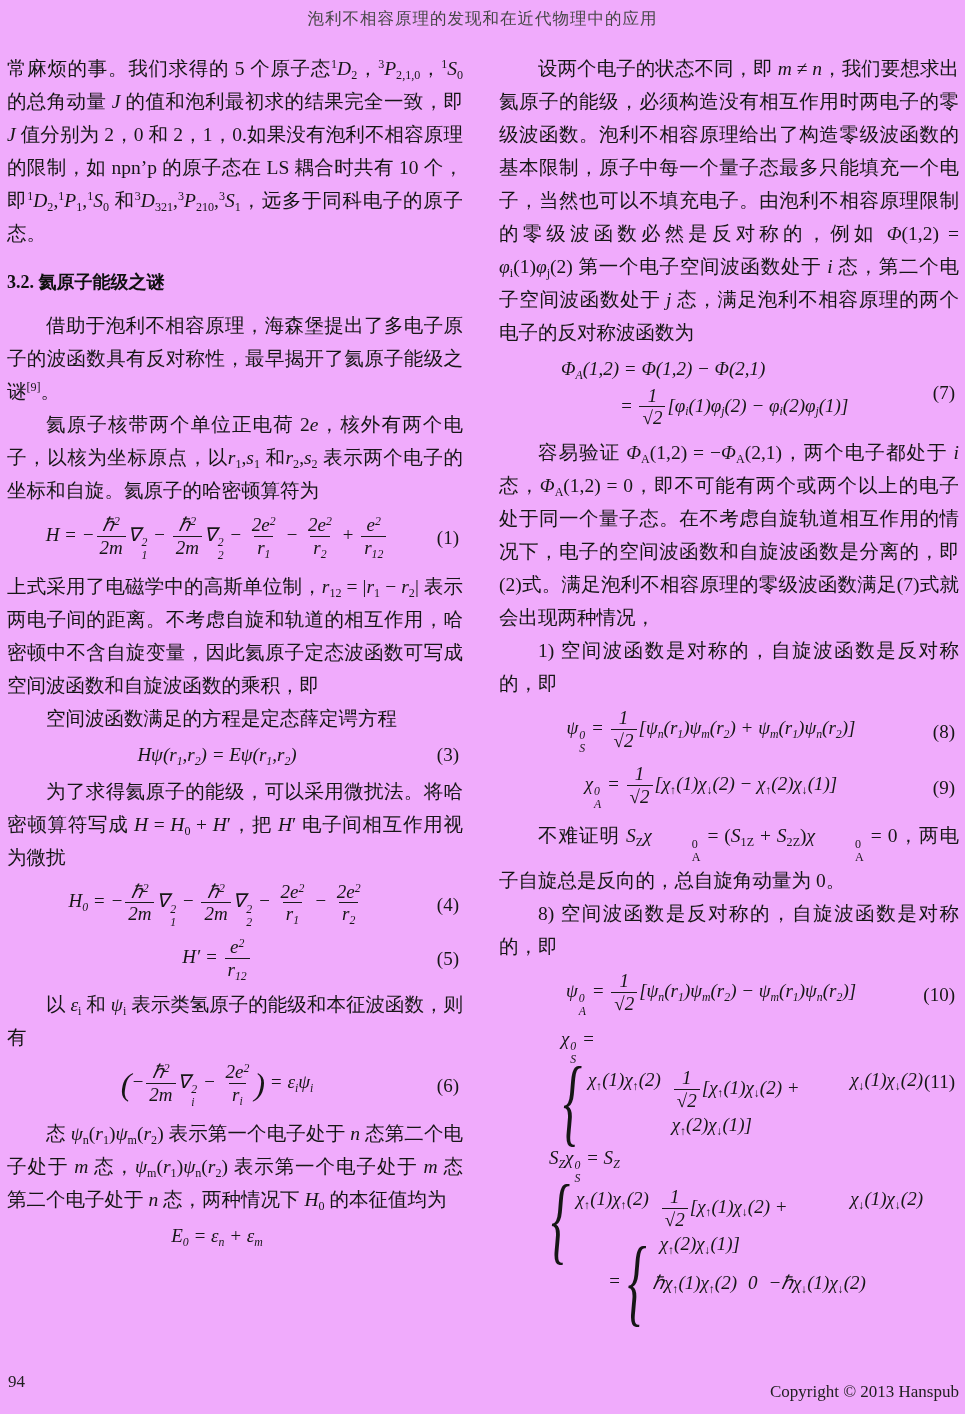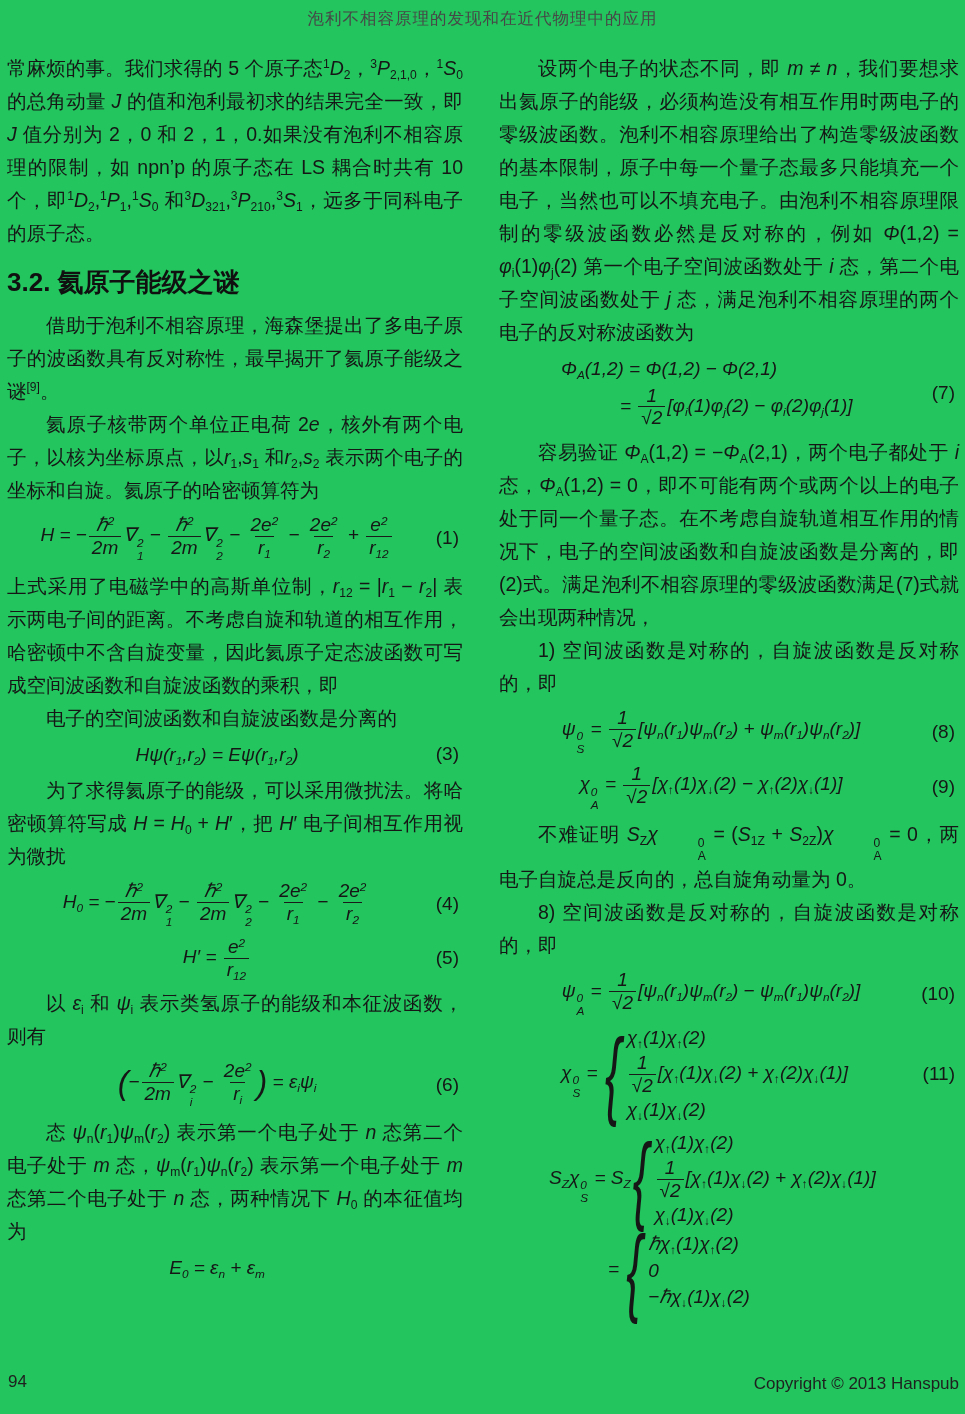--- a/index.html
+++ b/index.html
@@ -1,25 +1,25 @@
 <!DOCTYPE html>
 <html><head>
 <meta charset="utf-8">
 <style>
   html,body{margin:0;padding:0;background:#ffffff;}
-  .page{position:relative;width:965px;height:1414px;background:#22c55e;overflow:hidden;
-        font-family:Liberation Sans, sans-serif;color:#161616;}
+  .page{position:relative;width:965px;height:1414px;background:#f0abfc;overflow:hidden;
+        font-family:Liberation Serif, serif;color:#161616;}
   .pg-header{position:absolute;top:8px;left:0;width:100%;text-align:center;
         font-size:16.5px;color:#474747;letter-spacing:1px;}
   .col{position:absolute;top:52px;font-size:19.5px;line-height:33px;}
   .col-left{left:7px;width:456px;}
   .col-right{left:499px;width:460px;}
   .col p{margin:0;text-align:justify;}
   .ind{text-indent:2em;}
-  h3.sec{font-size:26px;font-weight:700;margin:16px 0 10px 0;color:#101010;}
+  h3.sec{font-size:18px;font-weight:700;margin:16px 0 10px 0;color:#101010;}
   .mi{font-style:italic;}
   
   .eq-row{position:relative;text-align:center;margin:7px 0;padding:0 36px 0 0;
           font-style:italic;font-size:19px;line-height:1.35;}
   .eq-left{text-align:left;}
   .eq-row.pl1{padding-left:62px;}
   .eq-row.pl2{padding-left:50px;}
   .eq-no{position:absolute;right:4px;top:50%;transform:translateY(-50%);
          font-style:normal;font-size:19px;}
   .eq-line{display:block;margin:3px 0;}
@@ -29,26 +29,26 @@
   .fnum{display:block;padding:0 3px;}
   .fden{display:block;padding:0 3px;border-top:1.4px solid #1a1a1a;}
   .msup{font-size:0.62em;vertical-align:0.55em;line-height:0;}
   .msub{font-size:0.62em;vertical-align:-0.3em;line-height:0;}
   .supsub{display:inline-flex;flex-direction:column;align-items:flex-start;
           font-size:0.62em;vertical-align:-0.45em;line-height:1.1;margin:0 1px;}
   .sst,.ssb{display:block;}
   .cases{display:inline-flex;align-items:center;vertical-align:middle;text-align:left;}
   .cbrace{display:inline-block;font-size:2.5em;font-weight:300;line-height:1;
           transform:scaleY(2.05);transform-origin:center;margin:0 6px 0 2px;}
-  .ccol{display:inline-flex;flex-direction:column;gap:1px;}
+  .ccol{display:inline-flex;flex-direction:row;gap:11px;}
   .cline{display:block;}
   .bigp{font-size:1.7em;line-height:0;vertical-align:middle;}
   .pg-footer{position:absolute;bottom:8px;left:0;width:100%;font-size:17px;color:#1f1f1f;}
   .pg-num{position:absolute;left:8px;bottom:14px;}
-  .pg-copy{position:absolute;right:6px;bottom:12px;}
+  .pg-copy{position:absolute;right:6px;bottom:4px;}
 </style>
 </head>
 <body>
 
 <div class="page">
 
   <div class="pg-header">泡利不相容原理的发现和在近代物理中的应用</div>
 
   <div class="col col-left">
     <p>常麻烦的事。我们求得的 5 个原子态<span class="msup">1</span><span class="mi">D</span><span class="msub">2</span>，<span class="msup">3</span><span class="mi">P</span><span class="msub">2,1,0</span>，<span class="msup">1</span><span class="mi">S</span><span class="msub">0</span> 的总角动量 <span class="mi">J</span> 的值和泡利最初求的结果完全一致，即 <span class="mi">J</span> 值分别为 2，0 和 2，1，0.如果没有泡利不相容原理的限制，如 npn’p 的原子态在 LS 耦合时共有 10 个，即<span class="msup">1</span><span class="mi">D</span><span class="msub">2</span>,<span class="msup">1</span><span class="mi">P</span><span class="msub">1</span>,<span class="msup">1</span><span class="mi">S</span><span class="msub">0</span> 和<span class="msup">3</span><span class="mi">D</span><span class="msub">321</span>,<span class="msup">3</span><span class="mi">P</span><span class="msub">210</span>,<span class="msup">3</span><span class="mi">S</span><span class="msub">1</span>，远多于同科电子的原子态。</p>
@@ -78,21 +78,21 @@
           </span> + <span class="frac">
             <span class="fnum">e<span class="msup">2</span></span>
             <span class="fden">r<span class="msub">12</span></span>
           </span></span>
       <span class="eq-no">(1)</span>
     </div>
 
     <p>上式采用了电磁学中的高斯单位制，<span class="mi">r</span><span class="msub">12</span> = |<span class="mi">r</span><span class="msub">1</span> − <span class="mi">r</span><span class="msub">2</span>| 表示两电子间的距离。不考虑自旋和轨道的相互作用，哈密顿中不含自旋变量，因此氦原子定态波函数可写成空间波函数和自旋波函数的乘积，即</p>
 
 
-    <p class="ind">电子的空间波函数和自旋波函数是分离的</p>
+    <p class="ind">空间波函数满足的方程是定态薛定谔方程</p>
 
     <div class="eq-row">
       <span class="eq-body">Hψ(r<span class="msub">1</span>,r<span class="msub">2</span>) = Eψ(r<span class="msub">1</span>,r<span class="msub">2</span>)</span>
       <span class="eq-no">(3)</span>
     </div>
 
     <p class="ind">为了求得氦原子的能级，可以采用微扰法。将哈密顿算符写成 <span class="mi">H</span> = <span class="mi">H</span><span class="msub">0</span> + <span class="mi">H</span>′，把 <span class="mi">H</span>′ 电子间相互作用视为微扰</p>
 
     <div class="eq-row">
       <span class="eq-body">H<span class="msub">0</span> = −<span class="frac">

